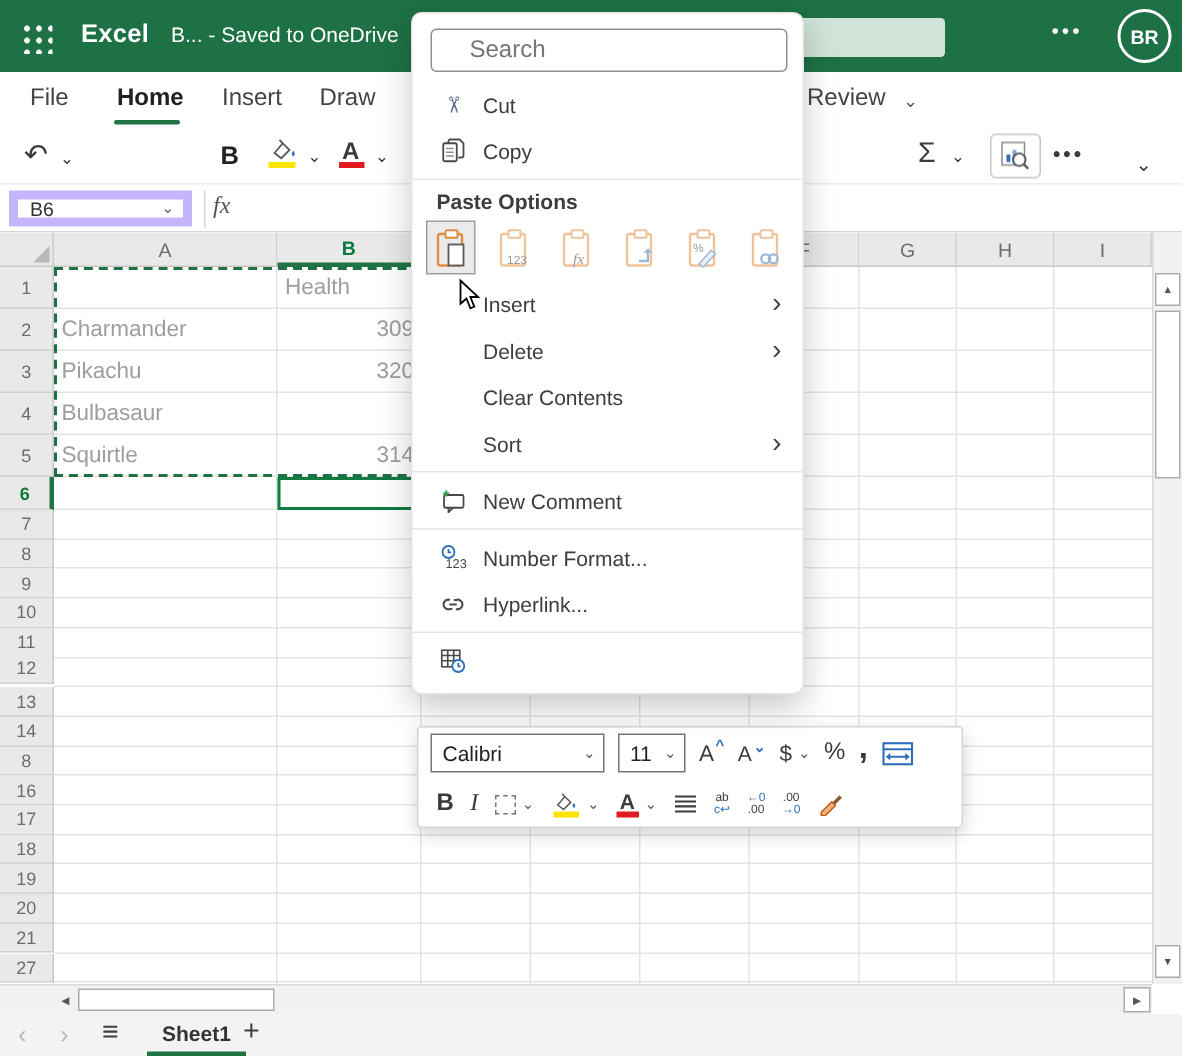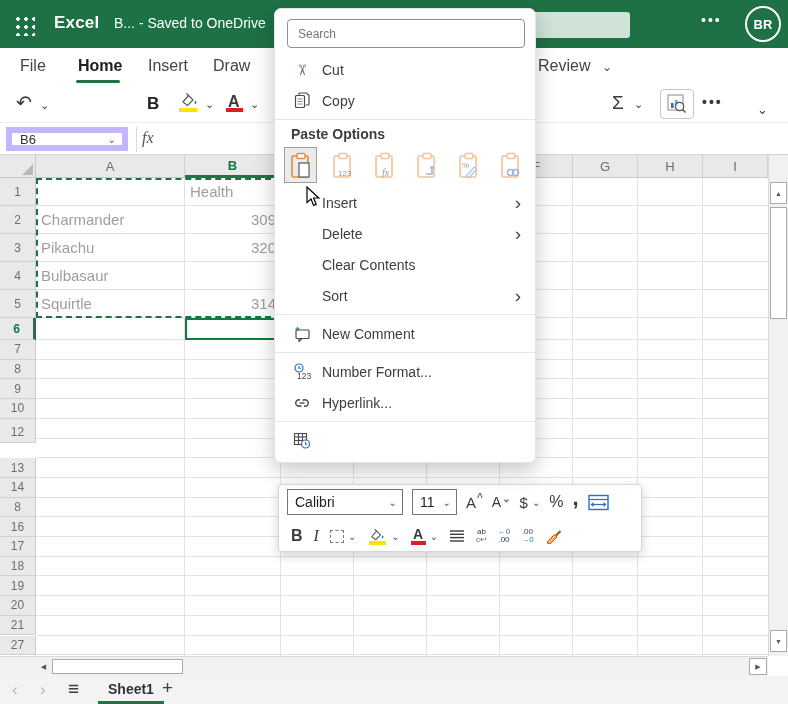--- a/index.html
+++ b/index.html
@@ -69,21 +69,21 @@
   
   .sheetbar{position:absolute;left:0;top:676px;width:788px;height:28px;background:#F3F3F3}
   .snav{position:absolute;top:4px;font-size:17px;color:#B9B9B9}
   .stab{position:absolute;left:98px;top:0;height:28px;padding:0 10px;display:flex;align-items:center;
     font-size:14px;font-weight:bold;color:#333;border-bottom:3px solid #217346}
 
   
   .menu{position:absolute;left:274px;top:8px;width:262px;background:#fff;border:1px solid #E4E4E4;border-radius:7px;
     box-shadow:0 8px 22px rgba(0,0,0,.22);padding:10px 0 6px;z-index:50}
   .msearch{display:block;margin:0 12px 6px;width:238px;height:29px;border:1px solid #8F8F8F;border-radius:4px;
-    padding:0 10px;font-family:"Liberation Sans",sans-serif;font-size:12px;color:#333;outline:none}
+    padding:0 25px;font-family:"Liberation Sans",sans-serif;font-size:16px;color:#333;outline:none}
   .msearch::placeholder{color:#767676}
   .mi{height:31px;display:flex;align-items:center;padding:0 14px 0 16px;font-size:14px;color:#3D3D3D}
   .mic{width:22px;margin-right:9px;display:flex;justify-content:center;align-items:center}
   .mil{flex:1}
   .mch{margin-left:auto;color:#444;font-size:19px;line-height:14px;font-weight:300}
   .mdiv{height:1px;background:#E5E5E5;margin:3px 0}
   .mhdr{height:22px;line-height:22px;padding-left:16px;font-size:14px;font-weight:bold;color:#3D3D3D}
   .prow{display:flex;align-items:center;gap:11px;padding:3px 0 5px 10px;height:42px}
   .popt{width:31px;height:34px;display:flex;align-items:center;justify-content:center}
   .popt.sel{background:#EBEBEB;outline:1px solid #9E9E9E}
@@ -235,21 +235,21 @@
     <div class="rowhdr" style="top: 185px; height: 19.7px;">7</div>
     <div class="hline" style="left: 36px; top: 203.7px; width: 732px;"></div>
     <div class="rowhdr" style="top: 204.7px; height: 19.7px;">8</div>
     <div class="hline" style="left: 36px; top: 223.4px; width: 732px;"></div>
     <div class="rowhdr" style="top: 224.4px; height: 19.7px;">9</div>
     <div class="hline" style="left: 36px; top: 243.1px; width: 732px;"></div>
     <div class="rowhdr" style="top: 244.1px; height: 19.7px;">10</div>
     <div class="hline" style="left: 36px; top: 262.8px; width: 732px;"></div>
     <div class="rowhdr" style="top: 263.8px; height: 19.7px;">11</div>
     <div class="hline" style="left: 36px; top: 282.5px; width: 732px;"></div>
-    <div class="rowhdr" style="top: 267px; height: 21px;">12</div>
+    <div class="rowhdr" style="top: 280px; height: 21px;">12</div>
     <div class="hline" style="left: 36px; top: 302.2px; width: 732px;"></div>
     <div class="rowhdr" style="top: 303.2px; height: 19.7px;">13</div>
     <div class="hline" style="left: 36px; top: 321.9px; width: 732px;"></div>
     <div class="rowhdr" style="top: 322.9px; height: 19.7px;">14</div>
     <div class="hline" style="left: 36px; top: 341.6px; width: 732px;"></div>
     <div class="rowhdr" style="top: 342.6px; height: 19.7px;">8</div>
     <div class="hline" style="left: 36px; top: 361.3px; width: 732px;"></div>
     <div class="rowhdr" style="top: 362.3px; height: 19.7px;">16</div>
     <div class="hline" style="left: 36px; top: 381px; width: 732px;"></div>
     <div class="rowhdr" style="top: 382px; height: 19.7px;">17</div>

